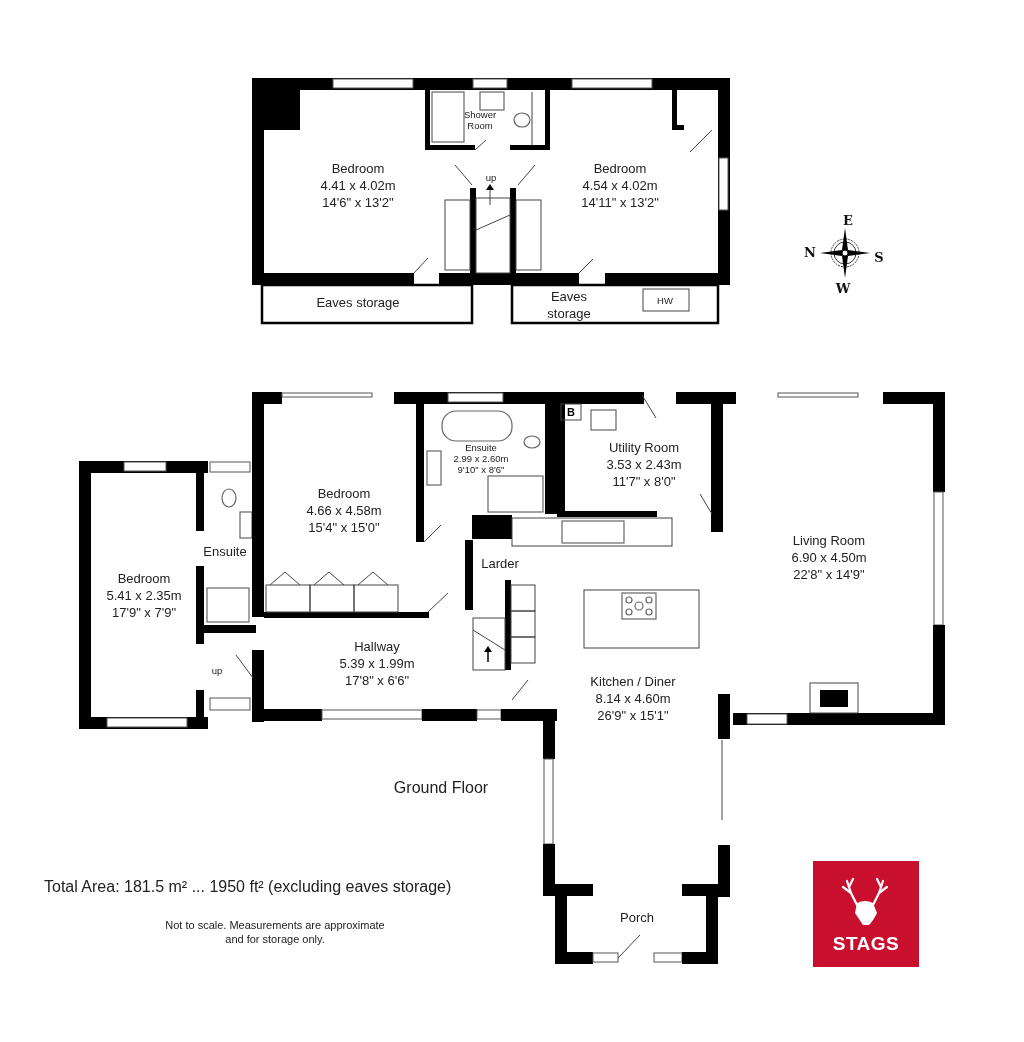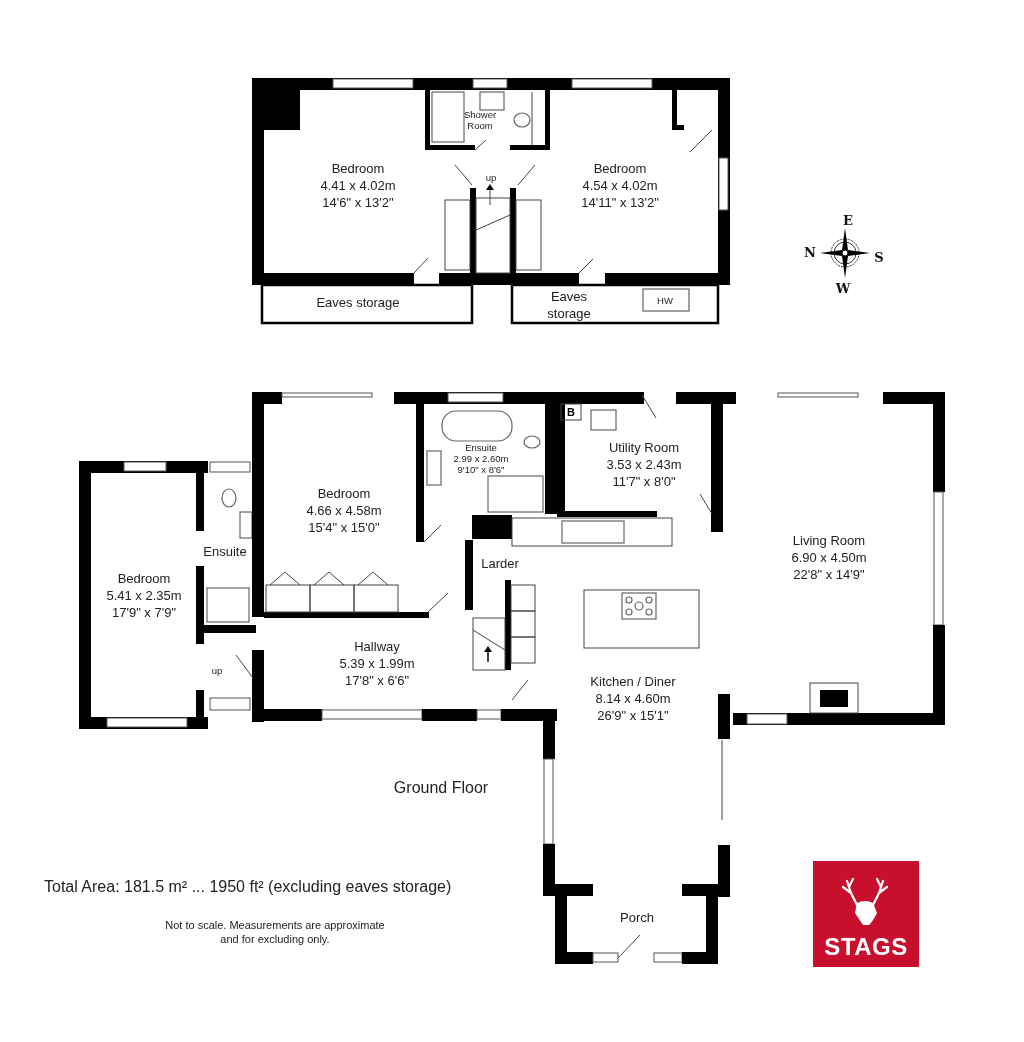--- a/index.html
+++ b/index.html
@@ -12,21 +12,21 @@
   .fix { fill:#fff; stroke:#666; stroke-width:1.2; }
   .lbl { font-family:"Liberation Sans", sans-serif; fill:#222; text-anchor:middle; }
   .room { font-size:13px; }
   .small { font-size:9.5px; }
   .floor { font-size:16px; }
   .note { position:absolute; font-family:"Liberation Sans", sans-serif; }
   #total { left:44px; top:878px; font-size:16px; color:#222; }
   #disclaimer { left:160px; top:918px; width:230px; text-align:center; font-size:11px; line-height:14px; color:#222; }
   #logo { position:absolute; left:813px; top:861px; width:106px; height:106px; background:#c8102e; }
   #logo-text { position:absolute; left:0; width:106px; top:72px; text-align:center; color:#fff;
-               font-weight:bold; font-size:24px; letter-spacing:0.5px; font-family:"Liberation Sans", sans-serif; }
+               font-weight:bold; font-size:19px; letter-spacing:0.5px; font-family:"Liberation Sans", sans-serif; }
   #compass-svg text { font-family:"DejaVu Serif", serif; font-weight:bold; font-size:13px; fill:#111; text-anchor:middle; }
 </style>
 </head>
 <body>
 
 <svg width="1024" height="1042" viewBox="0 0 1024 1042">
 
   <g>
 
     <rect class="wall" x="252" y="78" width="478" height="12"></rect>
@@ -243,21 +243,21 @@
   <text class="lbl room" x="377" y="668">5.39 x 1.99m</text>
   <text class="lbl room" x="377" y="685">17'8" x 6'6"</text>
   <text class="lbl room" x="633" y="686">Kitchen / Diner</text>
   <text class="lbl room" x="633" y="703">8.14 x 4.60m</text>
   <text class="lbl room" x="633" y="720">26'9" x 15'1"</text>
   <text class="lbl room" x="637" y="922">Porch</text>
   <text class="lbl floor" x="441" y="793">Ground Floor</text>
 </svg>
 
 <div id="total" class="note">Total Area: 181.5 m² ... 1950 ft² (excluding eaves storage)</div>
-<div id="disclaimer" class="note">Not to scale. Measurements are approximate and for excluding only.</div>
+<div id="disclaimer" class="note">Not to scale. Measurements are approximate and for storage only.</div>
 
 <div id="logo">
   <svg width="106" height="70" viewBox="0 0 106 70" style="position:absolute;left:0;top:0;">
     <g fill="none" stroke="#fff" stroke-width="2.2" stroke-linecap="round">
       <path d="M44 44 L38 32 L34 20 M38 32 L30 26 M36 26 L40 18"></path>
       <path d="M60 44 L66 32 L70 20 M66 32 L74 26 M68 26 L64 18"></path>
     </g>
     <path d="M44 42 Q52 38 60 42 L64 52 Q60 60 56 64 L50 64 Q46 58 42 52 Z" fill="#fff"></path>
   </svg>
   <div id="logo-text">STAGS</div>

